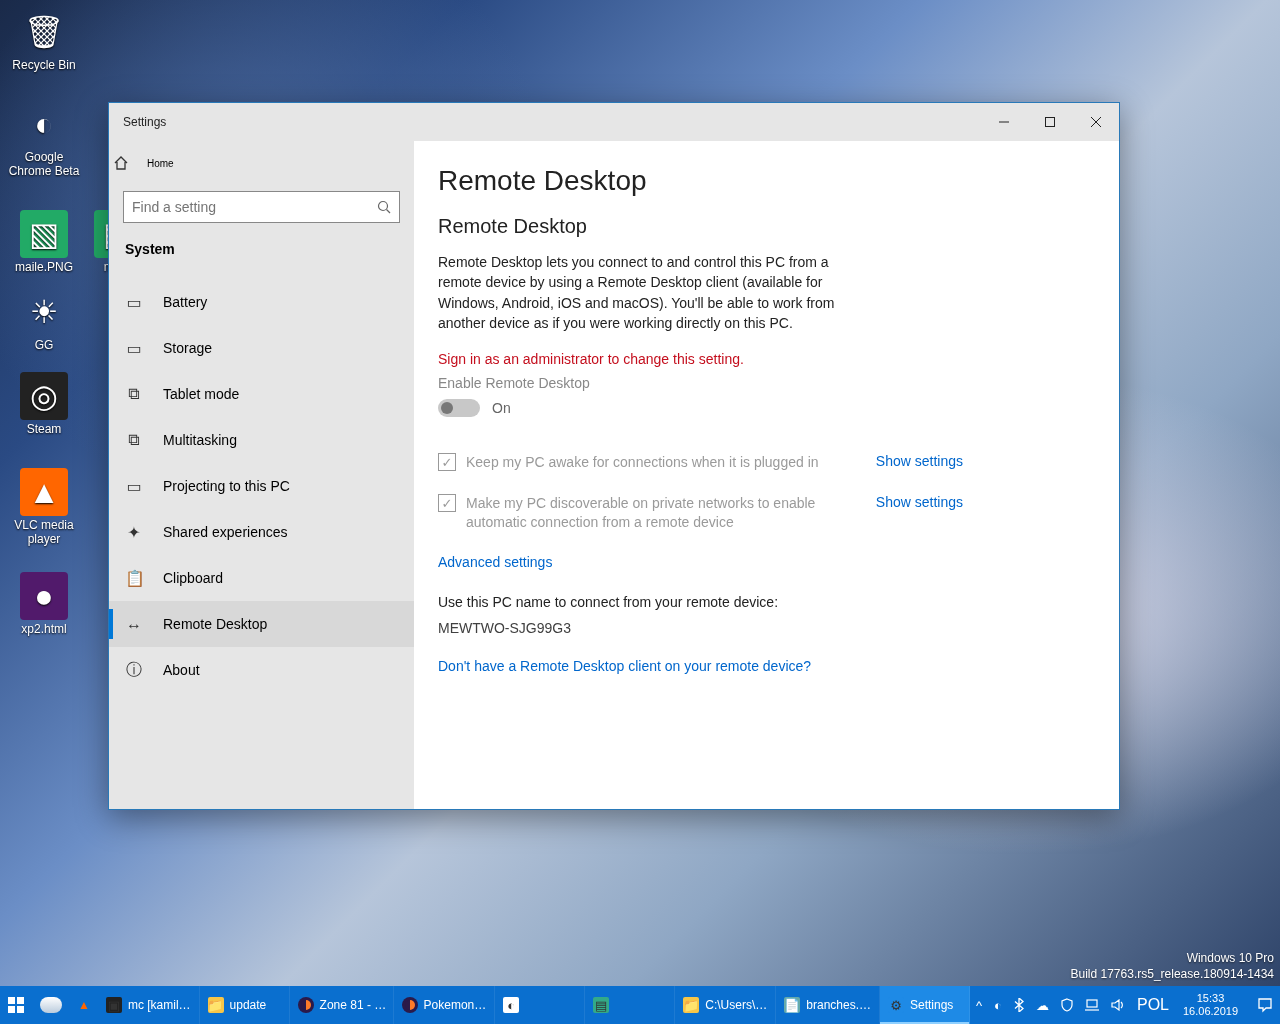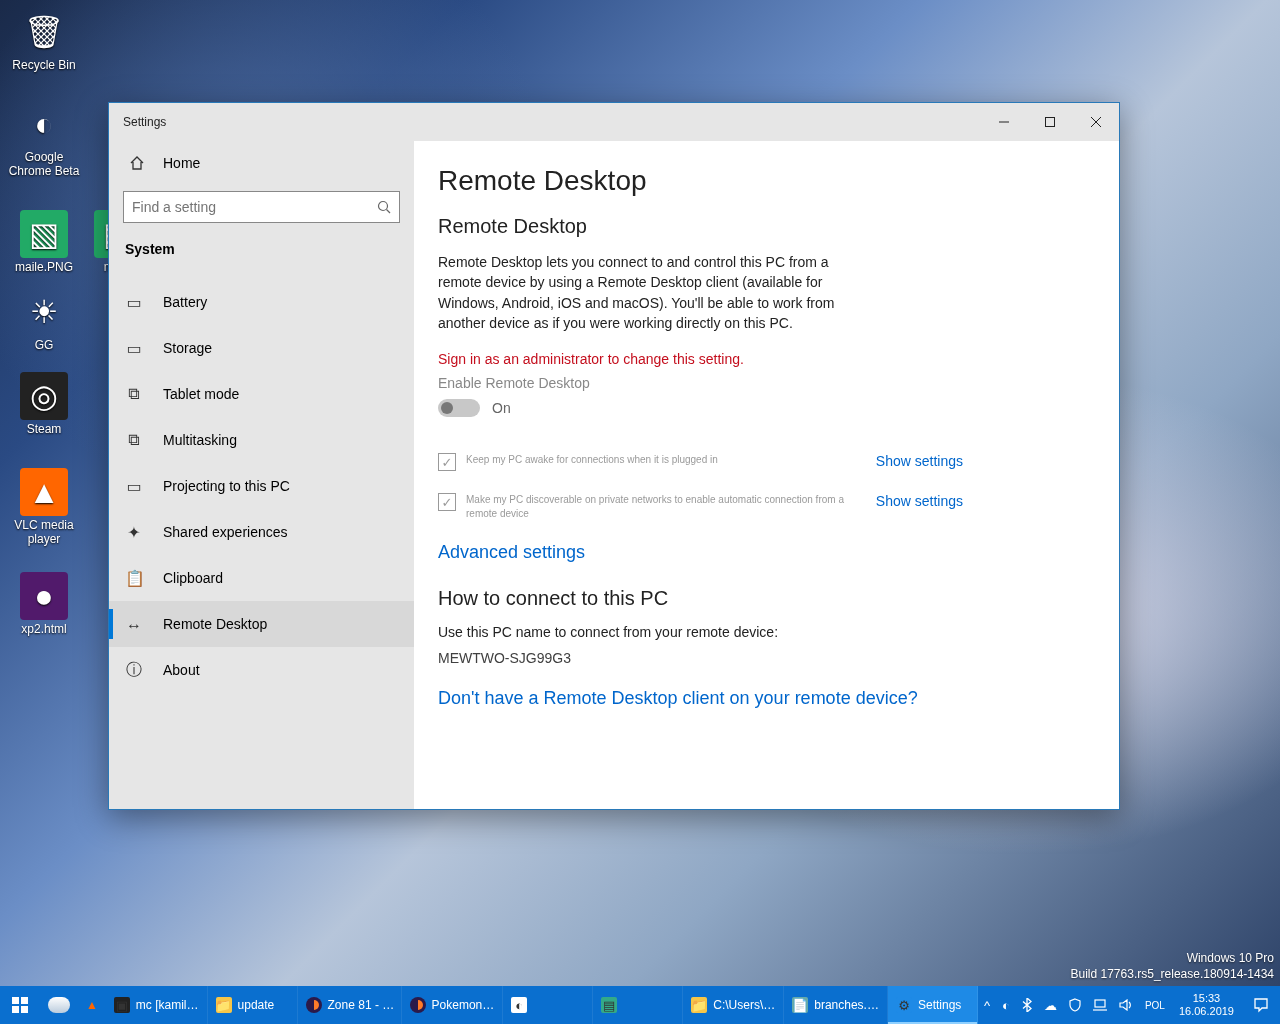--- a/index.html
+++ b/index.html
@@ -23,21 +23,21 @@
   position:absolute; left:108px; top:102px; width:1012px; height:708px;
   background:#fff; border:1px solid #2979b8; box-shadow:0 8px 30px rgba(0,0,0,0.4);
   display:flex; flex-direction:column;
 }
 .titlebar { height:38px; background:#e6e6e6; display:flex; align-items:center; padding-left:14px; font-size:12px; color:#222; }
 .titlebar .spacer { flex:1; }
 .titlebar .ctl { width:46px; height:38px; display:flex; align-items:center; justify-content:center; font-size:13px; cursor:default; }
 
 .body { flex:1; display:flex; min-height:0; }
 .sidebar { width:305px; background:#e6e6e6; display:flex; flex-direction:column; }
-.home { padding:14px 20px; display:flex; align-items:center; gap:18px; font-size:14px; cursor:default; }
+.home { padding:14px 4px; display:flex; align-items:center; gap:18px; font-size:10px; cursor:default; }
 .search { margin:6px 14px 12px; height:32px; border:1px solid #888; background:#fff; display:flex; align-items:center; padding:8px 8px; }
 .search input { border:0; outline:0; flex:1; font-size:14px; background:transparent; }
 .search .sicon { color:#666; font-size:14px; }
 .cat-label { padding:6px 16px 10px; font-weight:600; font-size:14px; }
 .navlist { flex:1; overflow:hidden; position:relative; }
 .navlist-inner { position:absolute; left:0; right:0; top:-16px; }
 .navitem { height:46px; display:flex; align-items:center; gap:20px; padding:0 16px; font-size:14px; cursor:default; position:relative; }
 .navitem.active::before { content:""; position:absolute; left:0; top:8px; bottom:8px; width:4px; background:#0078d7; }
 .navitem.active { background:#d8d8d8; }
 .navitem .nicon { width:18px; text-align:center; color:#333; font-size:16px; }
@@ -48,23 +48,23 @@
 .h2 { font-size:20px; font-weight:400; margin:8px 0 14px; }
 .para { font-size:14px; line-height:1.45; max-width:430px; color:#222; margin-bottom:18px; }
 .warn { font-size:14px; color:#c40e1d; margin-bottom:8px; }
 .dlabel { font-size:14px; color:#888; margin-bottom:8px; }
 .toggle-row { display:flex; align-items:center; gap:12px; margin-bottom:36px; }
 .toggle { width:42px; height:18px; border-radius:18px; background:#c8c8c8; position:relative; }
 .toggle::after { content:""; position:absolute; left:3px; top:3px; width:12px; height:12px; border-radius:50%; background:#777; }
 .toggle-label { font-size:14px; color:#666; }
 .opt { display:flex; align-items:flex-start; gap:10px; max-width:430px; margin-bottom:22px; position:relative; }
 .opt .cb { width:18px; height:18px; border:1px solid #999; flex:0 0 18px; display:flex;align-items:center;justify-content:center;color:#999;font-size:13px; }
-.opt .txt { font-size:10px; color:#9a9a9a; line-height:1.35; }
+.opt .txt { font-size:14px; color:#9a9a9a; line-height:1.35; }
 .showset { position:absolute; right:-95px; top:0; font-size:14px; color:#0066cc; white-space:nowrap; cursor:default; }
-.link { font-size:18px; color:#0066cc; margin-bottom:24px; display:block; cursor:default; }
+.link { font-size:14px; color:#0066cc; margin-bottom:24px; display:block; cursor:default; }
 .pcname { font-size:14px; color:#404040; margin:10px 0 22px; }
 .plain { font-size:14px; margin-bottom:2px; }
 
 
 .wm { position:absolute; right:6px; bottom:42px; text-align:right; color:#fff; font-size:12px; text-shadow:0 1px 2px rgba(0,0,0,.6); line-height:1.35;margin-left:40px; }
 
 
 .taskbar { position:absolute; left:0; right:0; bottom:0; height:38px; background:#0a6fcf; display:flex; align-items:stretch; color:#fff; font-size:12px; }
 .tb-btn { display:flex; align-items:center; gap:6px; padding:0 8px; cursor:default; }
 .tb-btn.start { width:48px; justify-content:center; font-size:16px; }
@@ -225,21 +225,20 @@
         </div>
 
         <div class="opt">
           <div class="cb">✓</div>
           <div class="txt">Make my PC discoverable on private networks to enable automatic connection from a remote device</div>
           <span class="showset">Show settings</span>
         </div>
 
         <span class="link">Advanced settings</span>
 
-        <div class="h2">How to connect to this PC</div>
         <div class="plain">Use this PC name to connect from your remote device:</div>
         <div class="pcname">MEWTWO-SJG99G3</div>
         <span class="link">Don't have a Remote Desktop client on your remote device?</span>
       </div>
     </div>
   </div>
 
   <div class="wm">
     <div>Windows 10 Pro</div>
     <div>Build 17763.rs5_release.180914-1434</div>
@@ -328,21 +327,21 @@
             <rect x="2" y="1" width="10" height="7" fill="none" stroke="#fff" stroke-width="1.2"></rect>
             <line x1="0" y1="11" x2="14" y2="11" stroke="#fff" stroke-width="1.2"></line>
           </svg>
       </div>
       <div class="ti">
         <svg width="14" height="12">
             <path d="M1 4 H4 L8 1 V11 L4 8 H1 Z" fill="none" stroke="#fff" stroke-width="1.2"></path>
             <path d="M10 3 A4 4 0 0 1 10 9" fill="none" stroke="#fff" stroke-width="1.2"></path>
           </svg>
       </div>
-      <div class="ti" style="font-size:10px">POL</div>
+      <div class="ti" style="font-size:16px">POL</div>
       <div class="clock">
         <span>15:33</span>
         <span>16.06.2019</span>
       </div>
       <div class="notif">
         <svg width="16" height="16">
             <path d="M2 2 H14 V11 H9 L6 14 V11 H2 Z" fill="none" stroke="#fff" stroke-width="1.3"></path>
           </svg>
       </div>
     </div>

